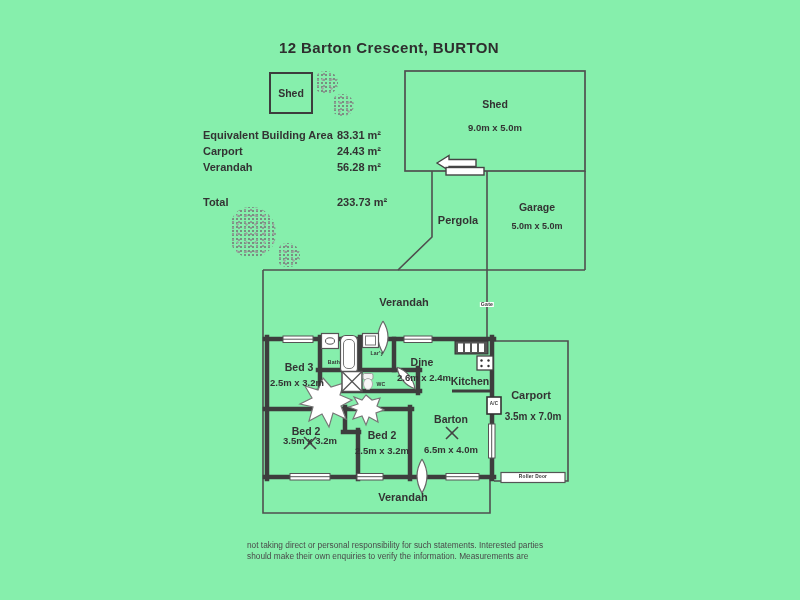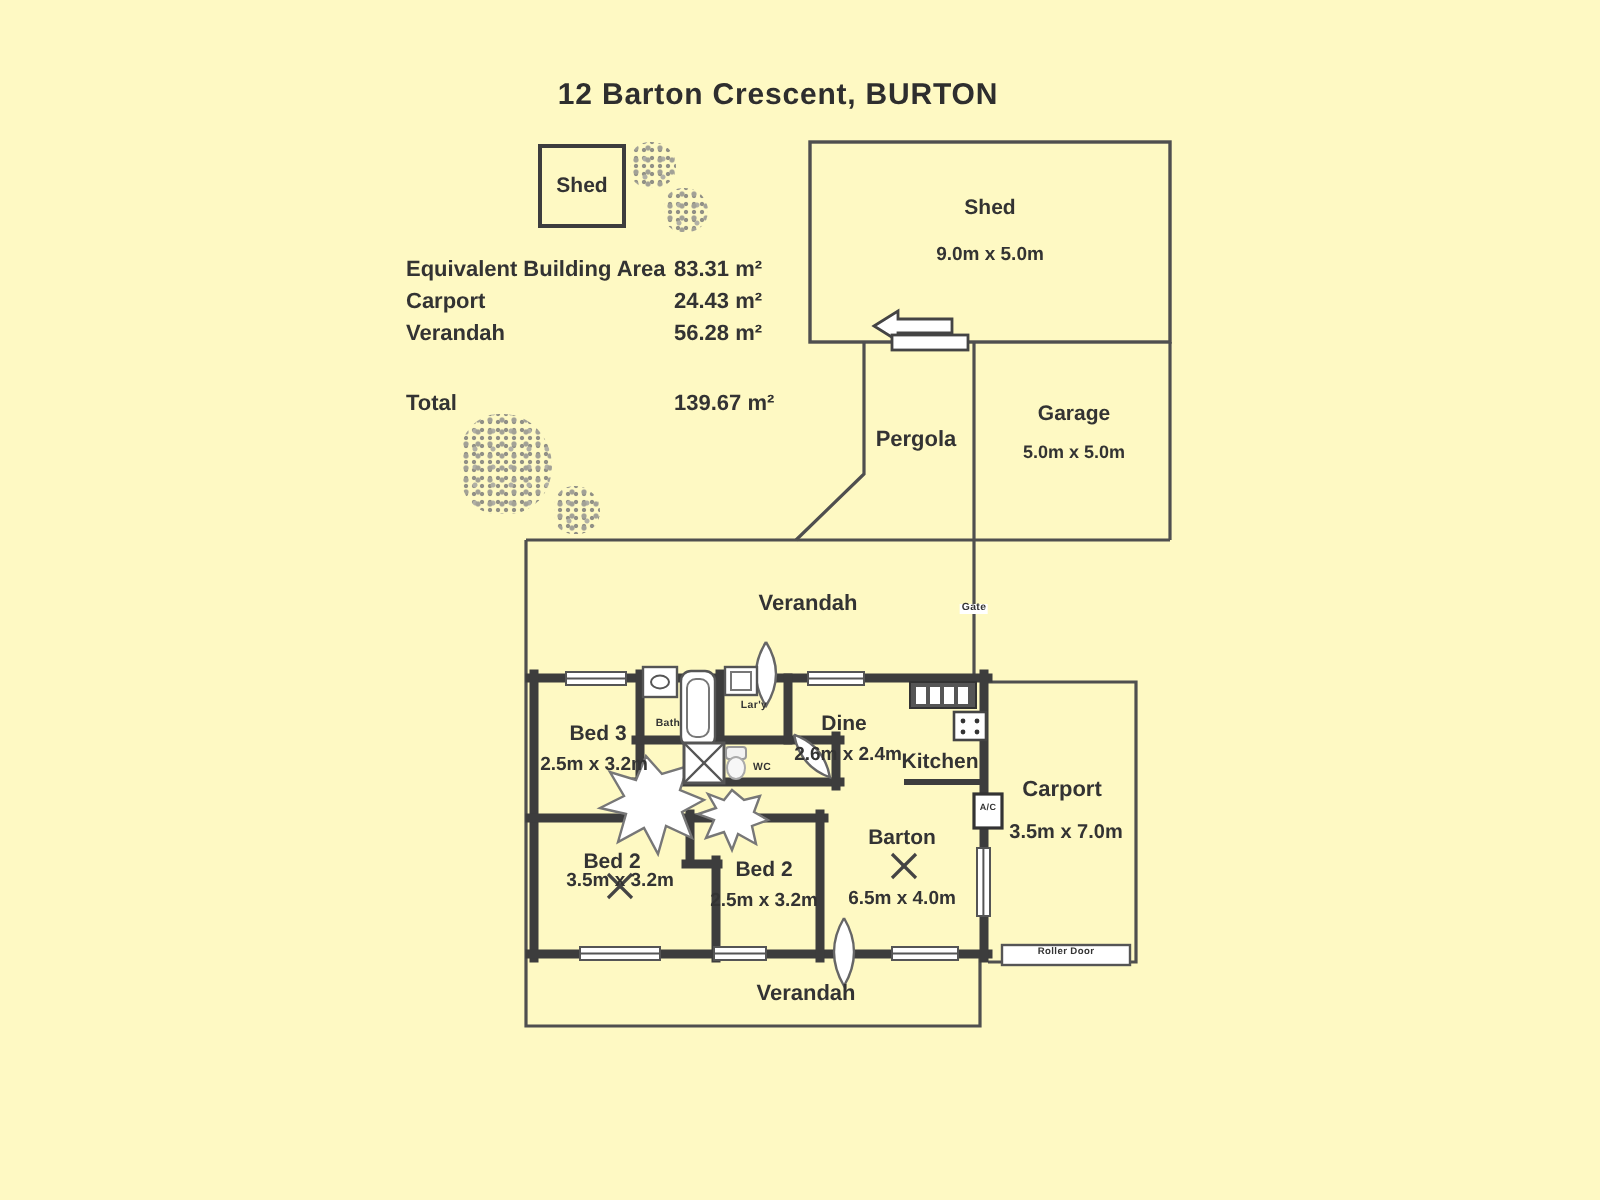--- a/index.html
+++ b/index.html
@@ -1,16 +1,16 @@
 <!DOCTYPE html>
 <html><head>
 <meta charset="utf-8">
 <style>
   html,body{margin:0;padding:0;background:#fff;}
-  .page{position:relative;width:800px;height:600px;background:#fef9c3;overflow:hidden;
+  .page{position:relative;width:800px;height:600px;background:#86efac;overflow:hidden;
         font-family:"Liberation Sans","DejaVu Sans",sans-serif;color:#333;}
   .lblC{position:absolute;transform:translateX(-50%);font-weight:bold;color:#333;white-space:nowrap;line-height:1;}
   .lblL{position:absolute;font-weight:bold;color:#333;white-space:nowrap;line-height:1;}
   .tiny{letter-spacing:.2px;}
   .title{font-size:15px;letter-spacing:.4px;color:#2e2e2e;}
   .disc{position:absolute;left:247px;width:340px;font-size:8.3px;color:#4a4a4a;
         font-weight:normal;white-space:nowrap;line-height:1;}
   .tree{position:absolute;opacity:.8;border-radius:46% 58% 52% 44%;
         background-image:radial-gradient(#8c8c8c 1px,transparent 1.6px),
                          radial-gradient(#9e9e9e 1px,transparent 1.5px),
@@ -136,21 +136,21 @@
 
   <div class="lblC title" style="left:389px;top:40px">12 Barton Crescent, BURTON</div>
 
   <div class="lblL" style="left:203px;top:130px;font-size:11px">Equivalent Building Area</div>
   <div class="lblL" style="left:337px;top:130px;font-size:11px">83.31  m²</div>
   <div class="lblL" style="left:203px;top:146px;font-size:11px">Carport</div>
   <div class="lblL" style="left:337px;top:146px;font-size:11px">24.43  m²</div>
   <div class="lblL" style="left:203px;top:162px;font-size:11px">Verandah</div>
   <div class="lblL" style="left:337px;top:162px;font-size:11px">56.28  m²</div>
   <div class="lblL" style="left:203px;top:197px;font-size:11px">Total</div>
-  <div class="lblL" style="left:337px;top:197px;font-size:11px">139.67 m²</div>
+  <div class="lblL" style="left:337px;top:197px;font-size:11px">233.73 m²</div>
 
   <div class="lblC" style="left:291px;top:88px;font-size:10.5px">Shed</div>
   <div class="lblC" style="left:495px;top:99px;font-size:10.5px">Shed</div>
   <div class="lblC" style="left:495px;top:123px;font-size:9.5px">9.0m x 5.0m</div>
   <div class="lblC" style="left:537px;top:202px;font-size:10.5px">Garage</div>
   <div class="lblC" style="left:537px;top:222px;font-size:9px">5.0m x 5.0m</div>
   <div class="lblC" style="left:458px;top:215px;font-size:11px">Pergola</div>
   <div class="lblC tiny" style="left:487px;top:302px;font-size:5.2px;background:#fff;padding:0 1px">Gate</div>
 
   <div class="lblC" style="left:404px;top:297px;font-size:11px">Verandah</div>
@@ -168,14 +168,16 @@
   <div class="lblC" style="left:424px;top:373px;font-size:9.5px">2.6m x 2.4m</div>
   <div class="lblC" style="left:470px;top:376px;font-size:10.5px">Kitchen</div>
   <div class="lblC" style="left:451px;top:414px;font-size:10.5px">Barton</div>
   <div class="lblC" style="left:451px;top:445px;font-size:9.5px">6.5m x 4.0m</div>
   <div class="lblC" style="left:306px;top:426px;font-size:10.5px">Bed 2</div>
   <div class="lblC" style="left:310px;top:436px;font-size:9.5px">3.5m x 3.2m</div>
   <div class="lblC" style="left:382px;top:430px;font-size:10.5px">Bed 2</div>
   <div class="lblC" style="left:382px;top:446px;font-size:9.5px">2.5m x 3.2m</div>
   <div class="lblC tiny" style="left:494px;top:402px;font-size:4.5px">A/C</div>
 
+  <div class="disc" style="top:540.5px">not taking direct or personal responsibility for such statements. Interested parties</div>
+  <div class="disc" style="top:552px">should make their own enquiries to verify the information. Measurements are</div>
 
 </div>
 
 </body></html>

